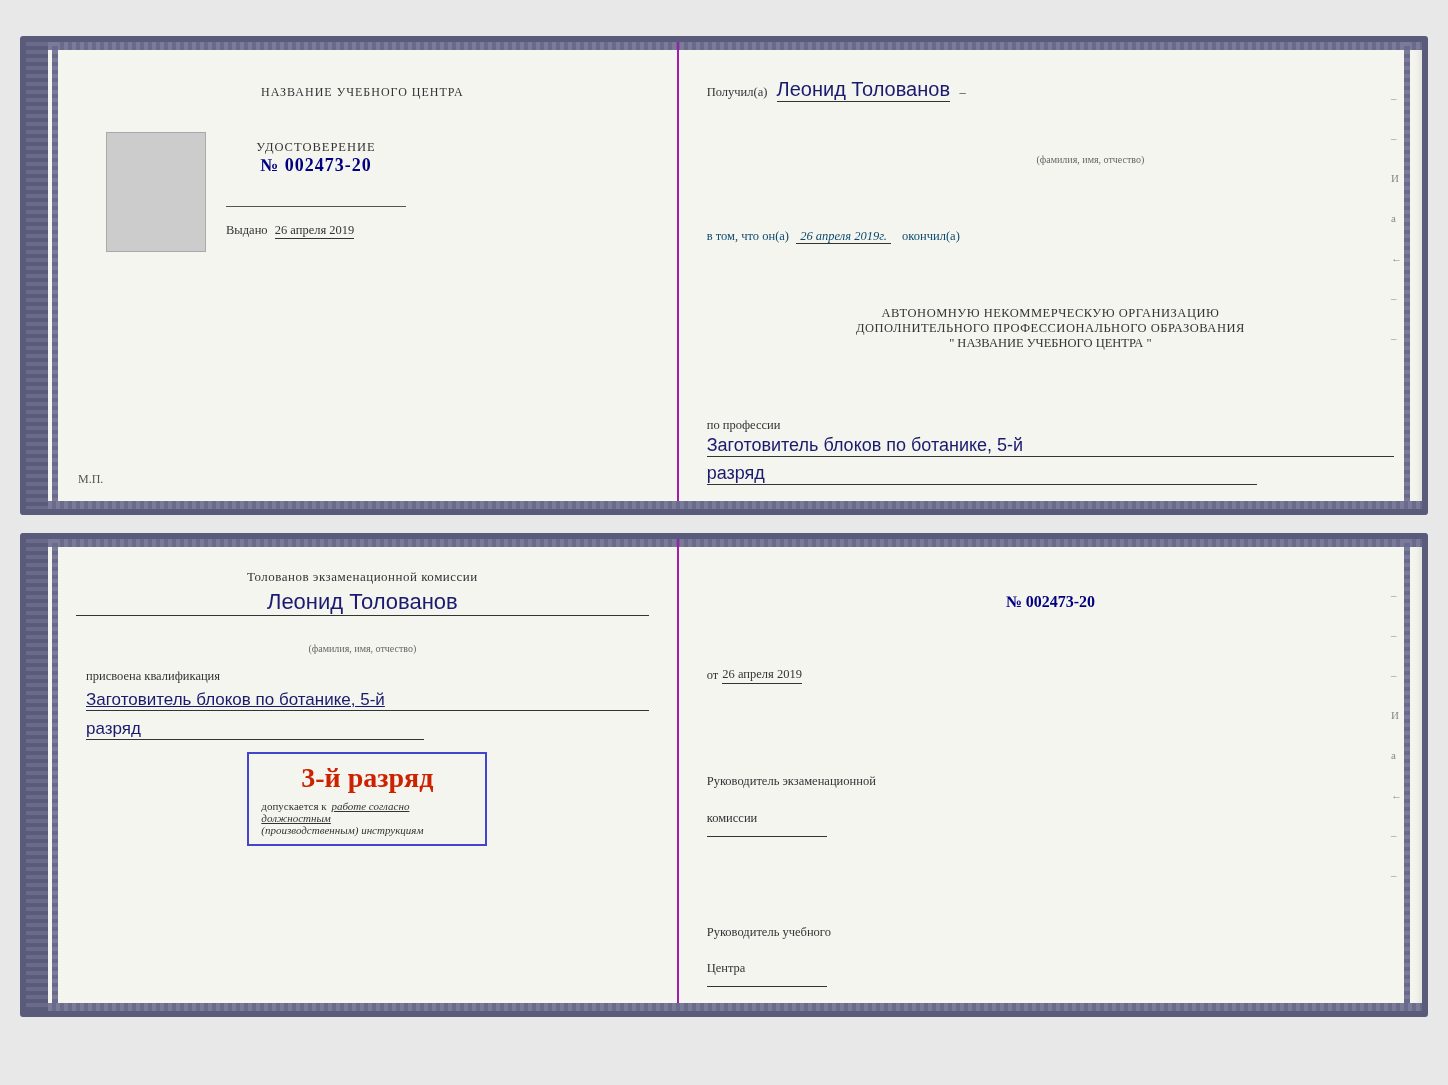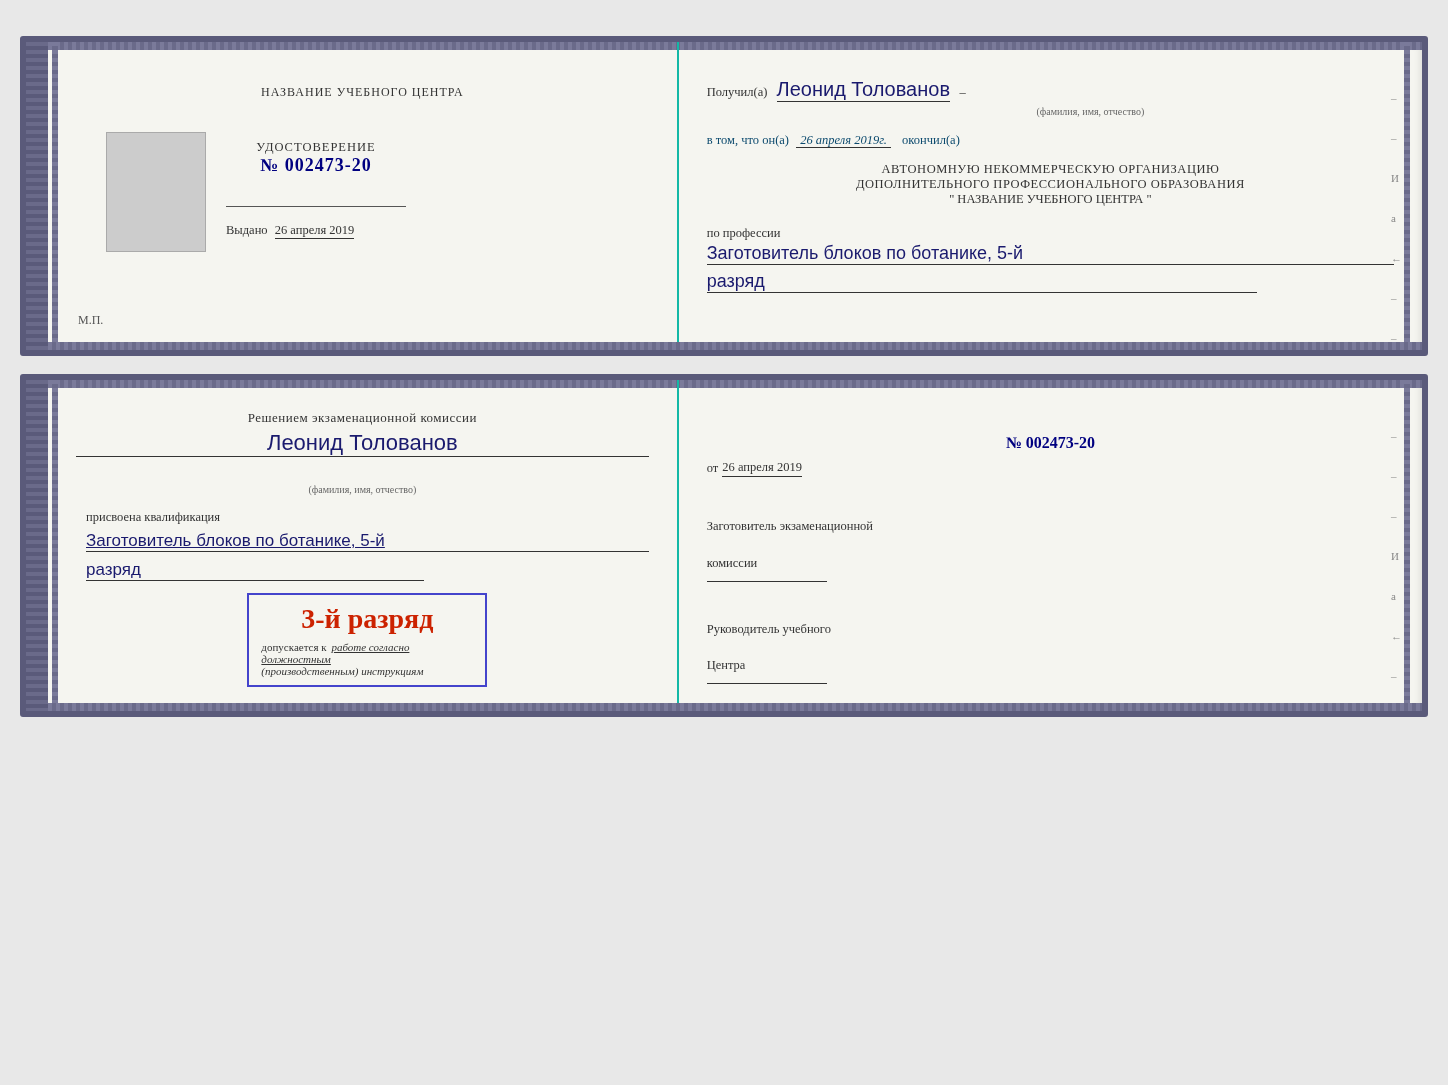--- a/index.html
+++ b/index.html
@@ -37,34 +37,35 @@
         #6a6a8a 0px, #6a6a8a 4px,
         #5a5a7a 4px, #5a5a7a 8px
       );
       flex-shrink: 0;
     }
 
     
     .doc-left {
       flex: 1;
       padding: 24px 28px;
-      border-right: 2px solid #14b8a6;
+      border-right: 2px solid #a21caf;
       display: flex;
       flex-direction: column;
       align-items: center;
       position: relative;
     }
 
     
     .doc-right {
       flex: 1.2;
       padding: 24px 28px;
       display: flex;
       flex-direction: column;
       position: relative;
+      gap: 48px;
     }
 
     
     .doc-right::after {
       content: '';
       position: absolute;
       right: 12px;
       top: 0;
       bottom: 0;
       width: 6px;
@@ -306,21 +307,21 @@
       </div>
     </div>
   </div>
 
 
   <div class="doc-card" style="min-height: 340px; margin-bottom: 16px;">
     <div class="doc-spine"></div>
 
     <div class="doc-left second-left">
       <div style="width:100%; text-align:center;">
-        <span class="decision-text">Решением экзаменационной комиссии</span>
+        <span class="decision-text">Толованов экзаменационной комиссии</span>
         <br>
         <span class="name-hw">Леонид Толованов</span>
         <br>
         <span style="font-size:10px; color:#666;">(фамилия, имя, отчество)</span>
       </div>
 
       <div style="width:100%; margin-top:10px; padding-left:10px;">
         <span class="assigned-text">присвоена квалификация</span>
         <div style="font-family:'Brush Script MT',cursive,'Comic Sans MS',sans-serif; font-size:17px; color:#1a1a6e; border-bottom:1px solid #333; margin-top:6px; text-decoration:underline; text-decoration-color:#1a1a6e;">Заготовитель блоков по ботанике, 5-й</div>
         <div style="font-family:'Brush Script MT',cursive,'Comic Sans MS',sans-serif; font-size:17px; color:#1a1a6e; border-bottom:1px solid #333; margin-top:8px; width:60%;">разряд</div>
@@ -341,21 +342,21 @@
       <div style="margin-top:14px; text-align:center;">
         <span class="protocol-number">№  002473-20</span>
       </div>
 
       <div style="margin-top:8px; font-size:12.5px; color:#333; display:flex; align-items:center;">
         <span style="margin-right:4px;">от</span>
         <span style="border-bottom:1px solid #333; padding-bottom:1px;">26 апреля 2019</span>
       </div>
 
       <div style="margin-top:22px;">
-        <div class="signature-label">Заготовитель экзаменационной</div>
+        <div class="signature-label">Руководитель экзаменационной</div>
         <div class="signature-label">комиссии</div>
         <span class="sig-line"></span>
       </div>
 
       <div style="margin-top:20px;">
         <div class="signature-label">Руководитель учебного</div>
         <div class="signature-label">Центра</div>
         <span class="sig-line"></span>
       </div>
 

